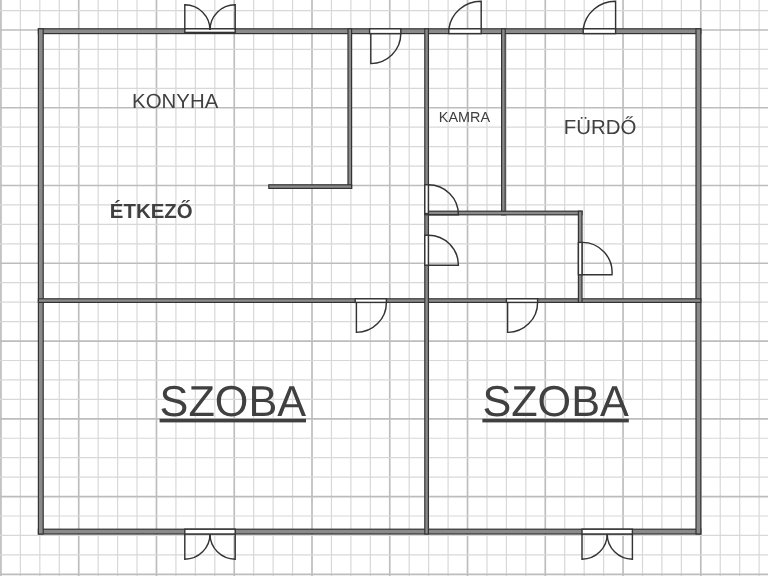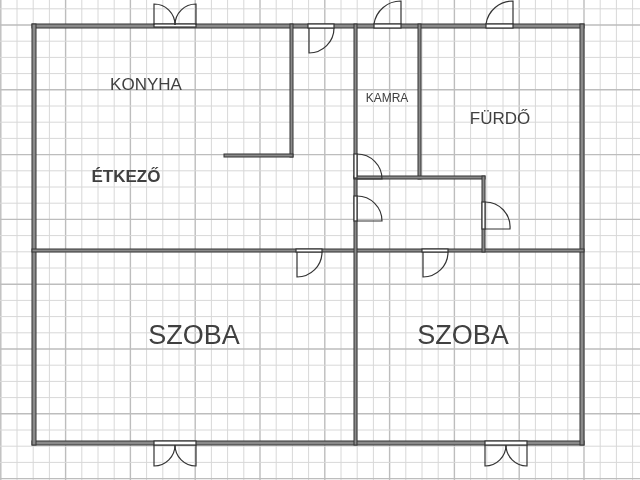--- a/index.html
+++ b/index.html
@@ -1,21 +1,21 @@
 <!DOCTYPE html>
 <html><head>
 <meta charset="utf-8">
 <style>
   html, body { margin:0; padding:0; }
   body { width:640px; height:480px; position:relative; overflow:hidden; background:#ffffff; font-family:"Liberation Sans", sans-serif; }
   #plan { position:absolute; left:0; top:0; width:640px; height:480px; }
   .label { position:absolute; color:#404040; white-space:nowrap; transform:translate(-50%,-50%); font-family:"Liberation Sans", sans-serif; }
   .l-sm { font-size:12px; }
   .l-md { font-size:17px; }
-  .l-lg { font-size:27px; }
+  .l-lg { font-size:36px;text-decoration:underline; }
 </style>
 </head>
 <body>
 
 <svg id="plan" width="640" height="480" viewBox="0 0 640 480" xmlns="http://www.w3.org/2000/svg">
   <g id="grid">
       <line x1="0.8" x2="0.8" y1="0" y2="480" stroke="#bdbdbd" stroke-width="1.4"></line>
       <line x1="17" x2="17" y1="0" y2="480" stroke="#d8d8d8" stroke-width="1"></line>
       <line x1="33.2" x2="33.2" y1="0" y2="480" stroke="#d8d8d8" stroke-width="1"></line>
       <line x1="49.400000000000006" x2="49.400000000000006" y1="0" y2="480" stroke="#d8d8d8" stroke-width="1"></line>
@@ -164,16 +164,16 @@
       <path d="M485 445 V466 A21 21 0 0 0 506 445"></path>
       <path d="M527 445 V466 A21 21 0 0 1 506 445"></path>
     </g>
   </g>
 </svg>
 
 <div id="labels">
   <div class="label l-md" style="left:146px;top:85px;">KONYHA</div>
   <div class="label l-md" style="left:126px;top:177px;font-weight:bold;">ÉTKEZŐ</div>
   <div class="label l-sm" style="left:387px;top:98px;">KAMRA</div>
-  <div class="label l-md" style="left:500px;top:107px;margin-top:12px;">FÜRDŐ</div>
+  <div class="label l-md" style="left:500px;top:107px;">FÜRDŐ</div>
   <div class="label l-lg" style="left:194px;top:335px;">SZOBA</div>
   <div class="label l-lg" style="left:463px;top:335px;">SZOBA</div>
 </div>
 
 </body></html>

